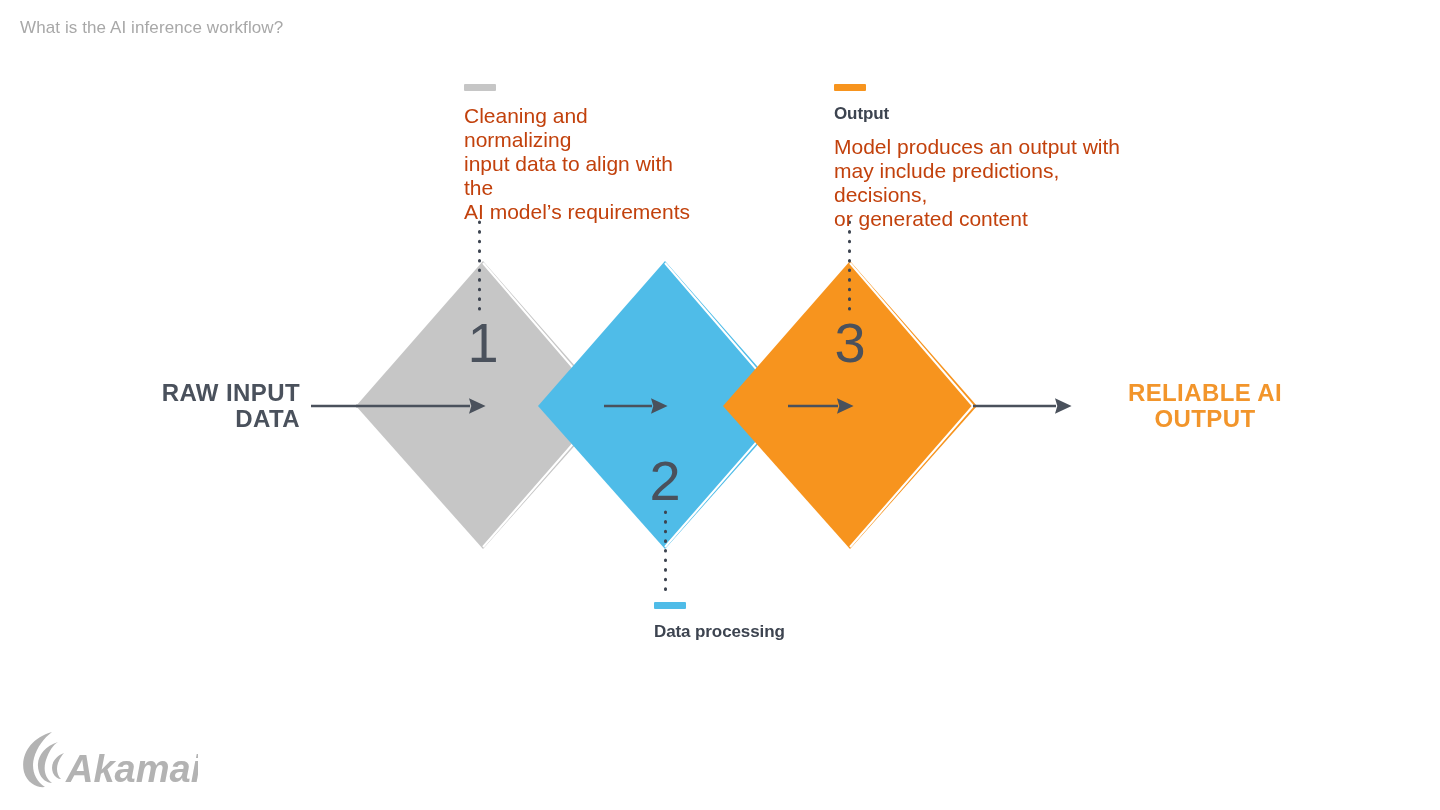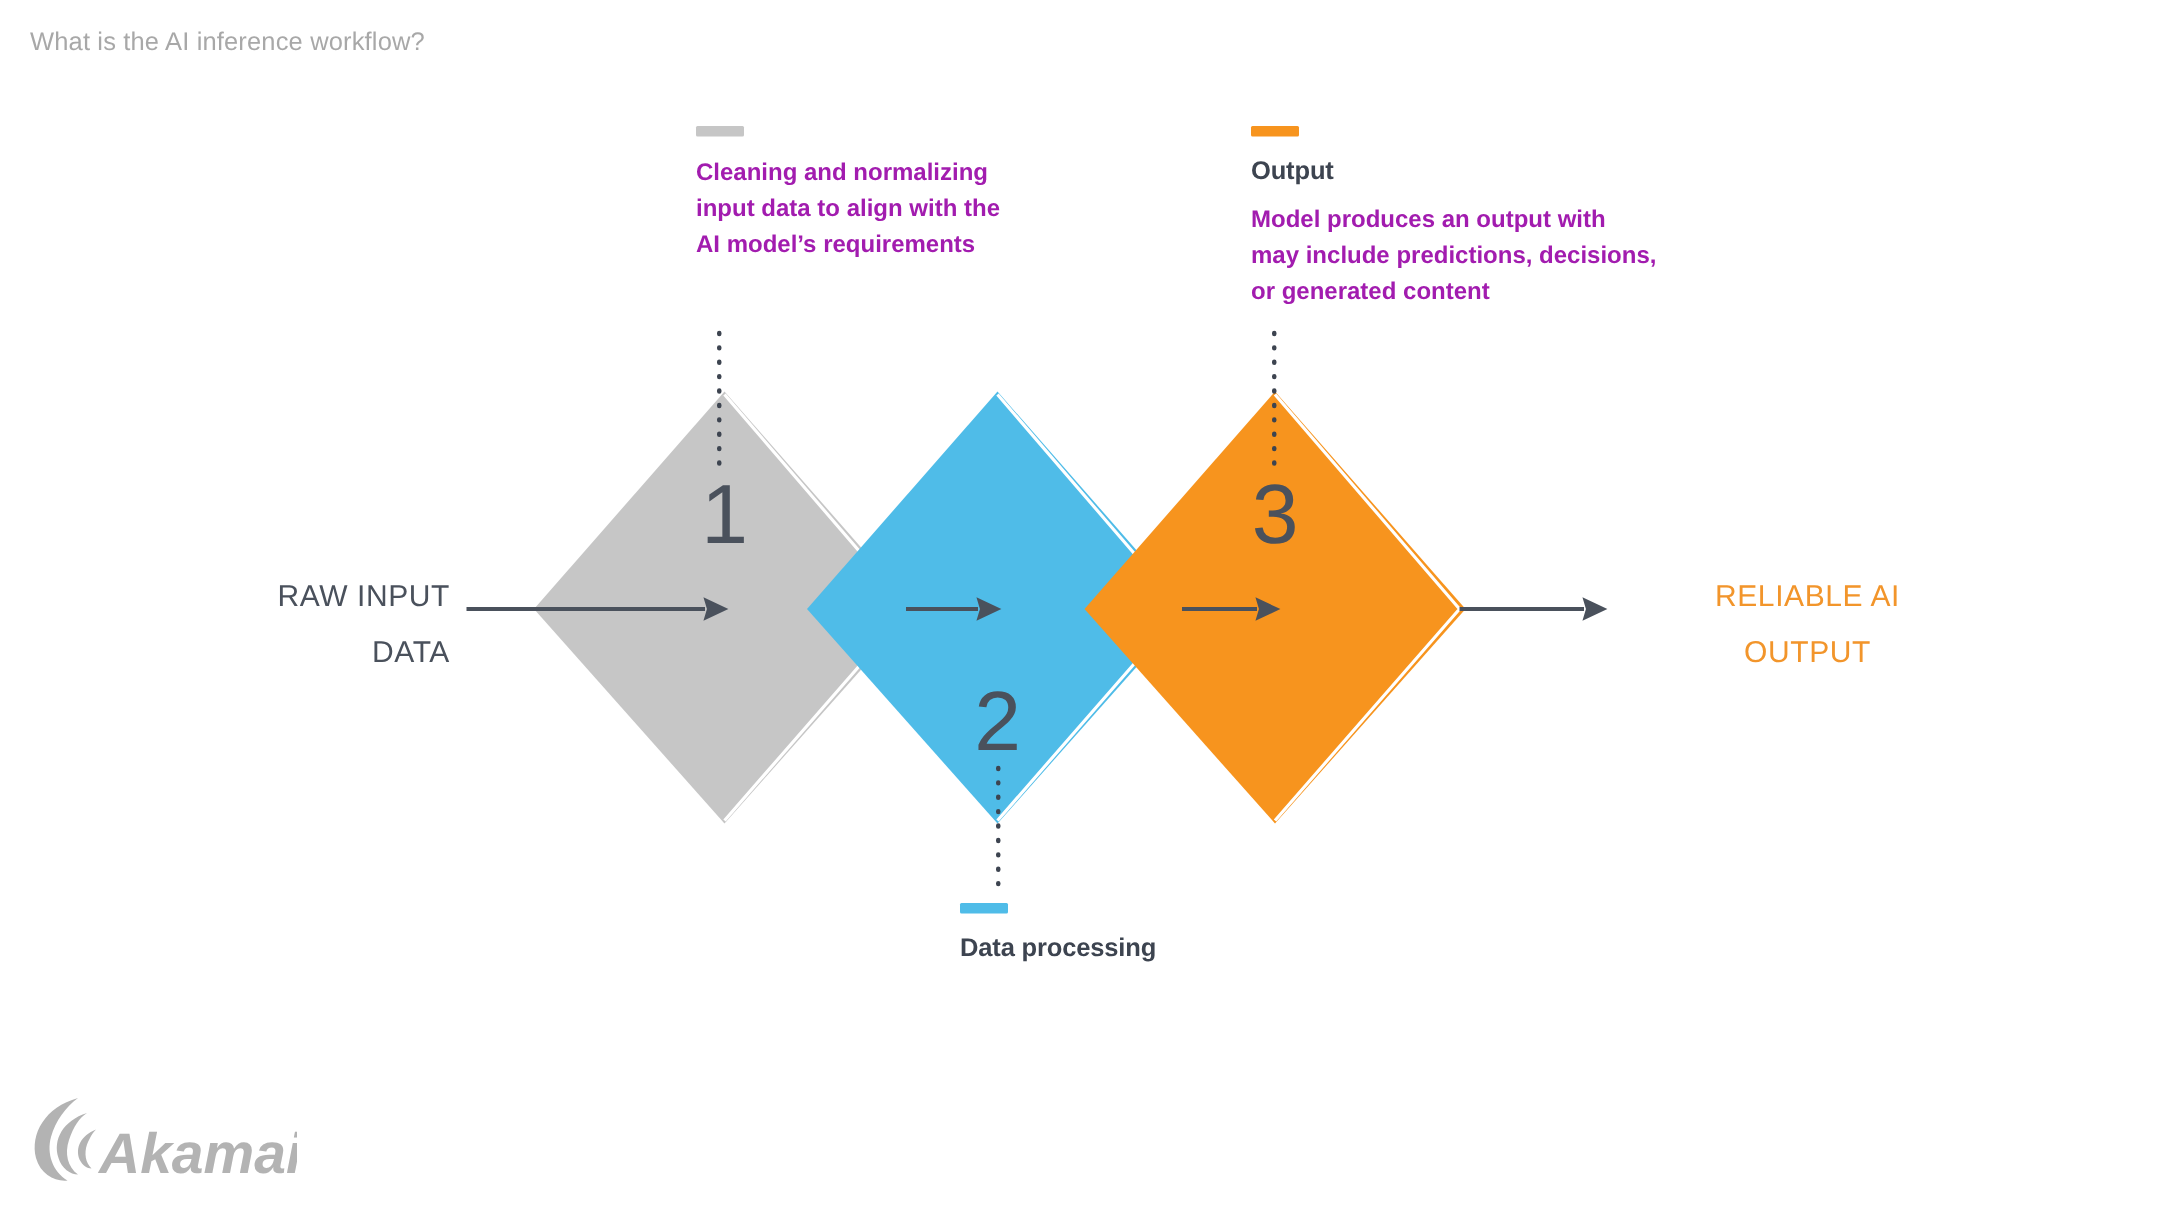--- a/index.html
+++ b/index.html
@@ -29,51 +29,51 @@
     margin-bottom: 13px;
   }
   .callout .c-title {
     font-size: 17px;
     font-weight: 700;
     color: #3d4450;
     margin-bottom: 11px;
     letter-spacing: -0.1px;
   }
   .callout .c-body {
-    font-size: 16px;
+    font-size: 21px;
     line-height: 24px;
-    color: #a21caf;
-    font-weight: 700;
+    color: #c2410c;
+    font-weight: 400;
     white-space: pre-line;
   }
 
   #callout-1 { left: 464px; top: 84px; width: 235px; }
   #callout-3 { left: 834px; top: 84px; width: 300px; }
-  #callout-2 { left: 640px; top: 602px; width: 380px; }
+  #callout-2 { left: 654px; top: 602px; width: 380px; }
 
   
   #flow-svg {
     position: absolute;
     left: 0; top: 0;
     width: 1440px; height: 810px;
   }
 
   .dnum {
     font-family: "Liberation Sans", sans-serif;
     font-size: 56px;
     font-weight: 300;
     fill: #4a515c;
   }
 
   
   .end-label {
     position: absolute;
-    font-size: 20px;
-    font-weight: 400;
-    line-height: 37px;
+    font-size: 24px;
+    font-weight: 700;
+    line-height: 26px;
     letter-spacing: 0.4px;
   }
   #label-input {
     left: 60px; top: 380px; width: 240px;
     text-align: right;
     color: #4a515c;
     white-space: pre-line;
   }
   #label-output {
     left: 1080px; top: 380px; width: 250px;

